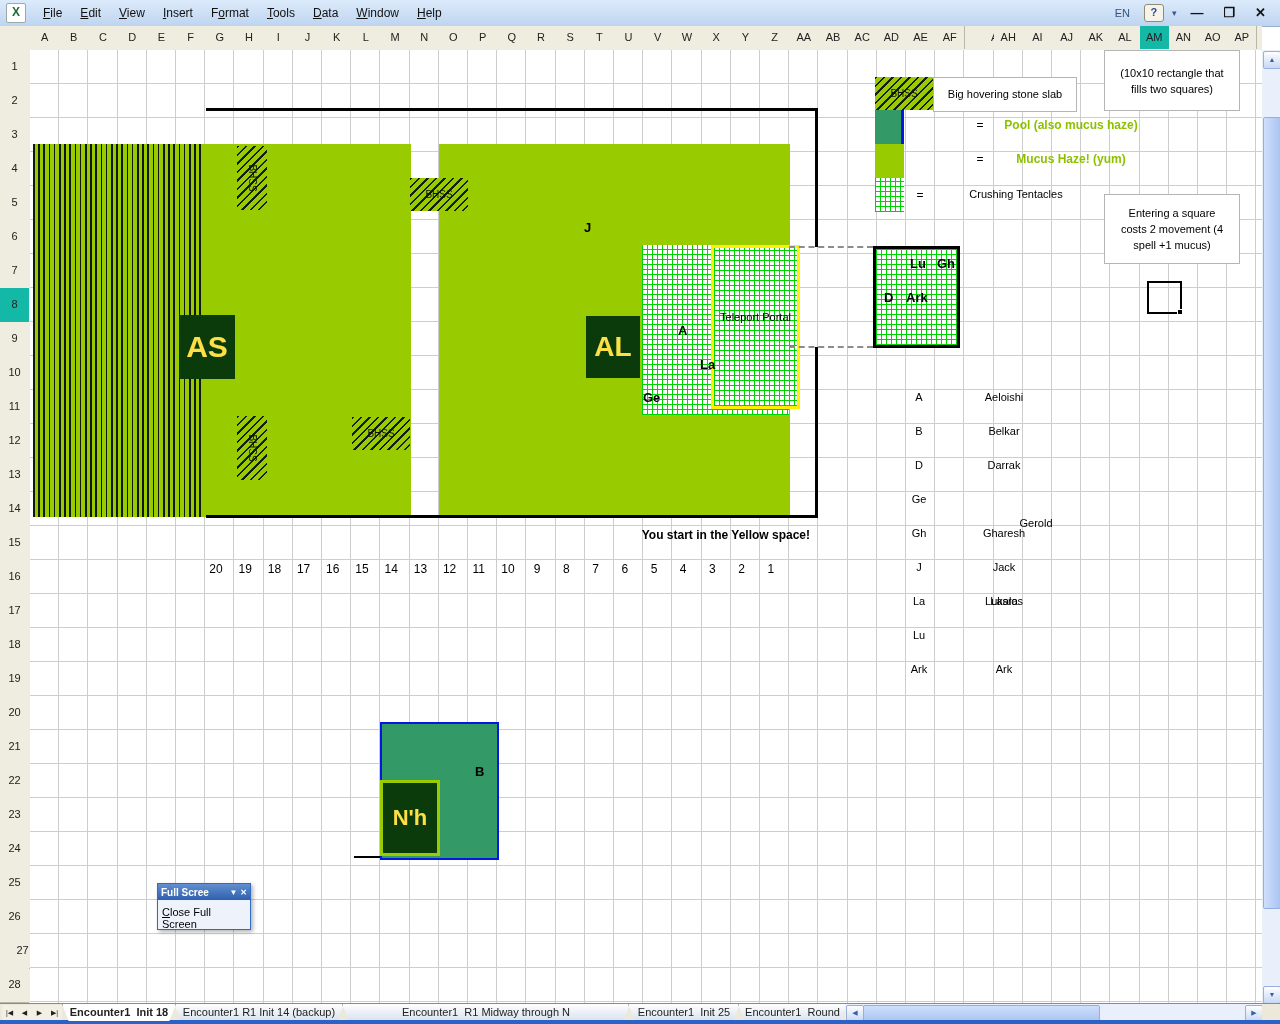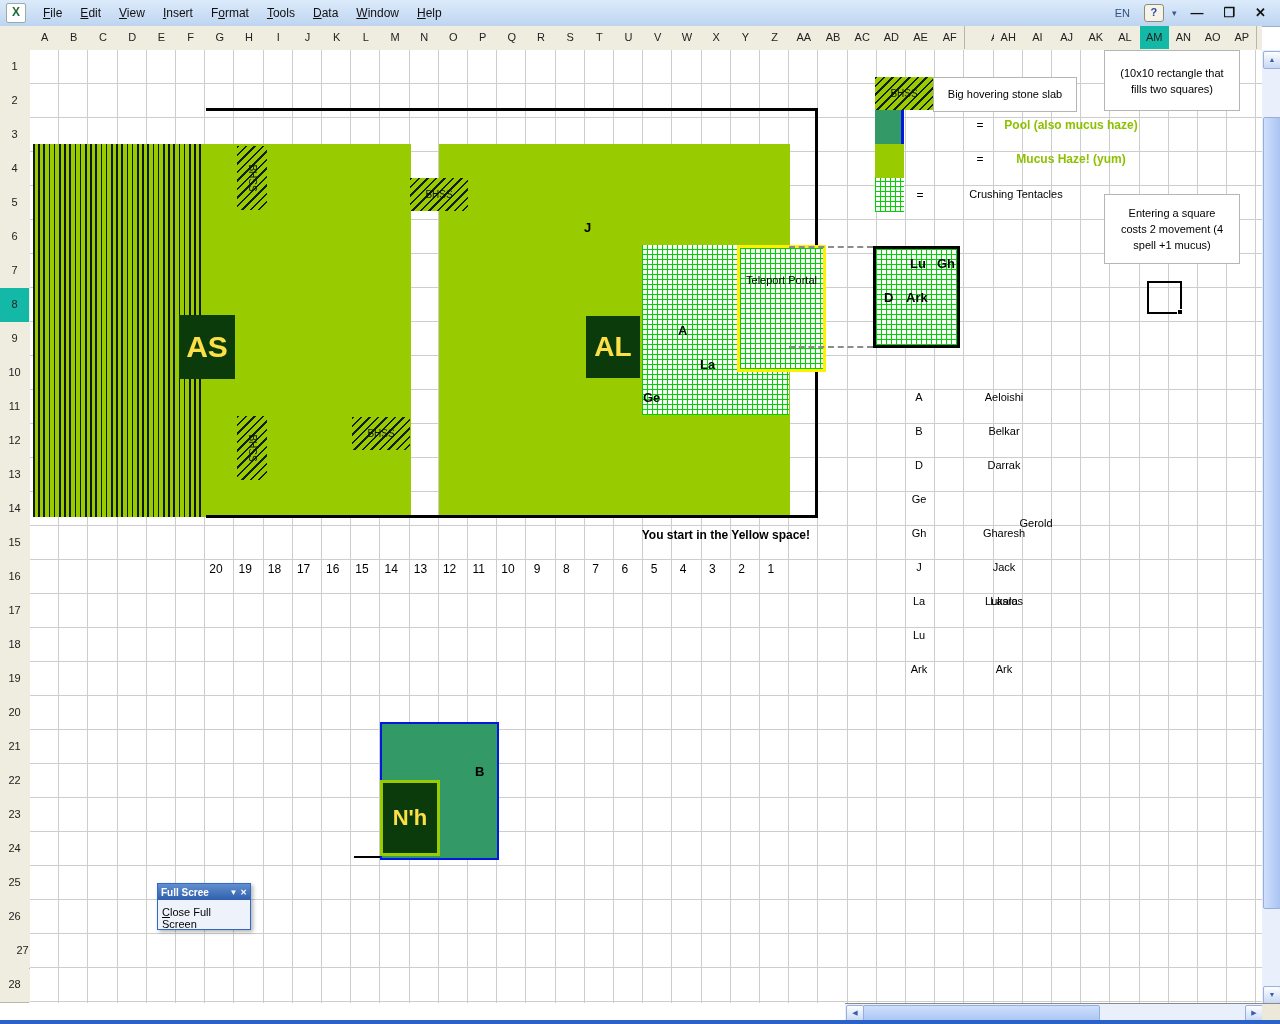--- a/index.html
+++ b/index.html
@@ -68,22 +68,22 @@
   #border-right-b{left:785px;top:297px;width:3px;height:171px;}
   #border-bottom{left:176px;top:465px;width:612px;height:3px;}
   #bhss-1{left:207px;top:96px;}
   #bhss-2{left:380px;top:128px;width:58px;height:33px;}
   #bhss-3{left:207px;top:366px;}
   #bhss-4{left:322px;top:367px;width:58px;height:33px;}
   #as-square{left:149px;top:265px;width:56px;height:64px;font-size:30px;}
   #al-square{left:556px;top:266px;width:54px;height:62px;font-size:28px;}
   #j-label{left:554px;top:170px;}
   #tent-main{left:612px;top:195px;width:147px;height:170px;}
-  #teleport-box{left:707px;top:195px;width:83px;height:95px;border:3px solid var(--portal);
-    font-size:11px;text-align:center;color:#000;padding-top:26px;box-sizing:content-box;}
+  #teleport-box{left:681px;top:195px;width:83px;height:95px;border:3px solid var(--portal);
+    font-size:11px;text-align:center;color:#000;padding-top:63px;box-sizing:content-box;}
   #label-a{left:648px;top:273px;}
   #label-la{left:670px;top:307px;}
   #label-ge{left:613px;top:340px;}
   #dash-1{left:759px;top:196px;width:84px;}
   #dash-2{left:759px;top:296px;width:84px;}
   #lugh-box{left:843px;top:196px;width:81px;height:96px;border:3px solid #000;}
   #label-lu{left:880px;top:206px;}
   #label-gh{left:907px;top:206px;}
   #label-d{left:854px;top:240px;}
   #label-ark{left:876px;top:240px;}
@@ -365,20 +365,31 @@
     </div>
     <div id="fs-close"><u>C</u>lose Full Screen</div>
   </div>
 
   <div id="vscroll">
     <div class="sbtn" style="top:1px;">▲</div>
     <div id="vthumb"></div>
     <div class="sbtn" style="top:936px;">▼</div>
   </div>
 
+  <div id="tabbar">
+      <div class="navbtn" style="left: 2px;">|◀</div>
+      <div class="navbtn" style="left: 17px;">◀</div>
+      <div class="navbtn" style="left: 32px;">▶</div>
+      <div class="navbtn" style="left: 47px;">▶|</div>
+      <div class="tab active" style="left: 62px; width: 112px;">Encounter1  Init 18</div>
+      <div class="tab" style="left: 174px; width: 168px;">Encounter1 R1 Init 14 (backup)</div>
+      <div class="tab" style="left: 342px; width: 286px;">Encounter1  R1 Midway through N</div>
+      <div class="tab" style="left: 628px; width: 110px;">Encounter1  Init 25</div>
+      <div class="tab" style="left: 738px; width: 107px;">Encounter1  Round</div>
+    </div>
 
   <div id="hscroll">
     <div class="hbtn" style="left:1px;">◀</div>
     <div id="hthumb"></div>
     <div class="hbtn" style="left:400px;">▶</div>
   </div>
   <div id="corner"></div>
   <div id="bluestrip"></div>
 </div>
 

